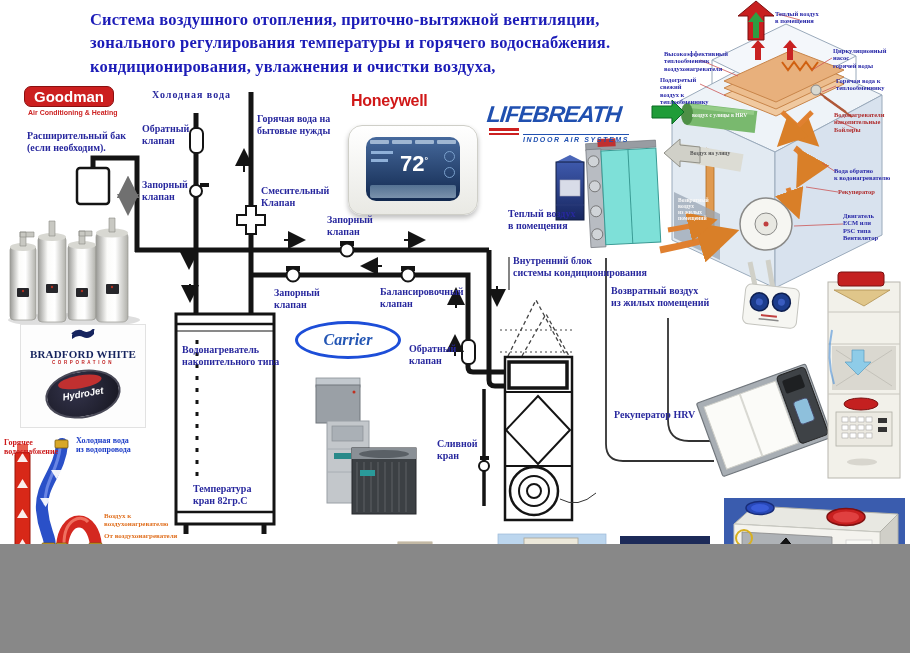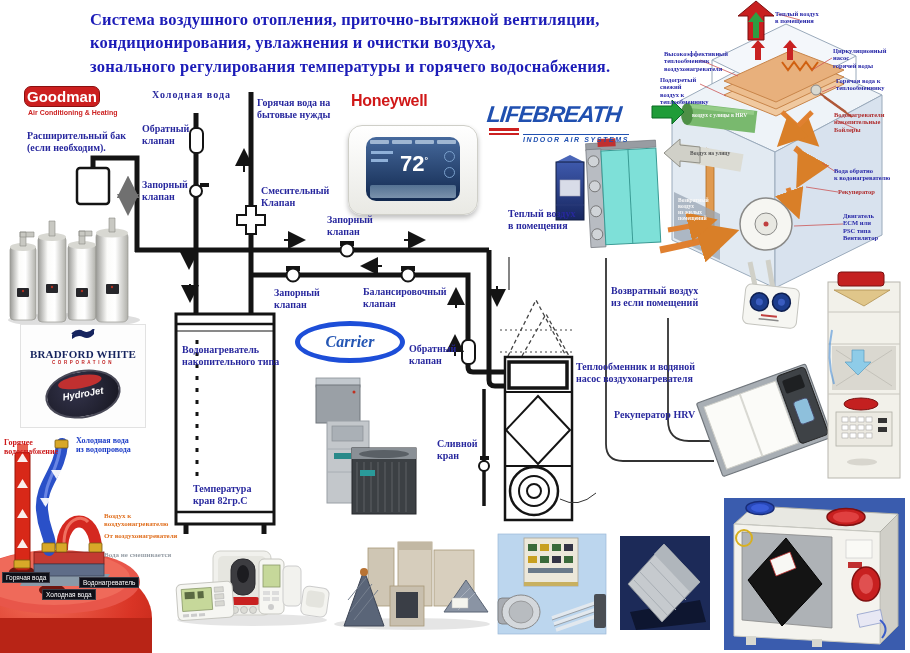--- a/index.html
+++ b/index.html
@@ -1,42 +1,42 @@
 <!DOCTYPE html>
 <html><head>
 <meta charset="utf-8">
 <style>
   html,body{margin:0;padding:0;background:#888;}
-  #canvas{position:relative;width:910px;height:653px;background:#ffffff;overflow:hidden;
+  #canvas{position:relative;width:910px;height:544px;background:#ffffff;overflow:hidden;
     font-family:"Liberation Serif",serif;}
   #art{position:absolute;left:0;top:0;z-index:1;}
   .abs{position:absolute;z-index:2;}
   .title{left:90px;top:8px;width:570px;color:#1c1cb8;font-weight:bold;font-size:16.5px;line-height:1.42;letter-spacing:.2px;}
   .lbl{position:absolute;z-index:2;color:#28289e;font-weight:bold;font-size:10px;line-height:1.2;white-space:pre-line;}
   .lbl3d{position:absolute;z-index:2;color:#2828a8;font-weight:bold;font-size:6.5px;line-height:1.12;white-space:pre-line;}
   .lbl3d.red{color:#b03030;}
   .lbl3d.white{color:#f8f8f8;}
   .blbl{position:absolute;z-index:2;font-weight:bold;font-size:7.5px;line-height:1.15;white-space:pre-line;}
   .dbox{position:absolute;z-index:3;background:#101018;color:#fff;font-family:"Liberation Sans",sans-serif;
     font-size:6.5px;padding:1px 3px;white-space:nowrap;border:1px solid #3a3a44;}
   
   .goodman{left:24px;top:86px;}
   .goodman .box{background:#cc1f1f;border:1px solid #8a1010;border-radius:7px;color:#fff;
-    font-family:"Liberation Sans",sans-serif;font-weight:bold;font-size:15px;padding:1px 2px;display:inline-block;}
+    font-family:"Liberation Sans",sans-serif;font-weight:bold;font-size:15px;padding:1px 9px;display:inline-block;}
   .goodman .tag{color:#cc2222;font-family:"Liberation Sans",sans-serif;font-weight:bold;font-size:7px;margin:2px 0 0 4px;}
   .honeywell{left:351px;top:92px;color:#d01818;font-family:"Liberation Sans",sans-serif;
     font-weight:bold;font-size:16px;letter-spacing:-.3px;}
   .lifebreath{left:487px;top:101px;width:155px;}
   .lifebreath .nm{color:#2050b0;font-family:"Liberation Sans",sans-serif;font-weight:bold;font-style:italic;
     font-size:23px;letter-spacing:-1px;display:inline-block;transform:skewX(-6deg);}
   .lifebreath .bars{position:absolute;left:2px;top:27px;width:30px;}
   .lifebreath .bars div{height:2.5px;background:#cc2020;margin-bottom:2px;}
   .lifebreath .tag{color:#2050b0;font-family:"Liberation Sans",sans-serif;font-weight:bold;font-style:italic;
     font-size:7px;letter-spacing:1.6px;margin:2px 0 0 36px;border-top:1.5px solid #2050b0;padding-top:1px;display:inline-block;}
-  .carrier{left:295px;top:321px;width:100px;height:32px;border:5px solid #1d4ed8;border-radius:50%;
+  .carrier{left:295px;top:321px;width:100px;height:32px;border:3px solid #1d4ed8;border-radius:50%;
     background:#fff;display:flex;align-items:center;justify-content:center;}
   .carrier span{color:#2456b4;font-style:italic;font-weight:bold;font-size:16px;}
   .bradford{left:20px;top:324px;width:124px;height:102px;background:#fdfdfd;border:1px solid #e2e2e2;text-align:center;}
   .bradford .nm{color:#16245e;font-weight:bold;font-size:11px;letter-spacing:.2px;margin-top:2px;}
   .bradford .tag{color:#c02020;font-family:"Liberation Sans",sans-serif;font-size:4.5px;letter-spacing:2.6px;font-weight:bold;}
   .badge{position:relative;width:72px;height:44px;margin:5px auto 0;border-radius:50%;
     background:radial-gradient(circle at 40% 35%,#34344c,#15151e);border:2px solid #4a4a58;transform:rotate(-10deg);}
   .badge .arc{position:absolute;left:13px;top:3px;width:44px;height:13px;background:#c03030;border-radius:50%;}
   .badge .bt{position:absolute;left:0;right:0;top:16px;color:#fff;font-style:italic;font-weight:bold;
     font-size:9.5px;font-family:"Liberation Sans",sans-serif;}
@@ -518,22 +518,22 @@
       <rect x="42" y="543" width="13" height="9" rx="1"></rect>
       <rect x="56" y="543" width="11" height="9" rx="1"></rect>
       <rect x="89" y="543" width="13" height="9" rx="1"></rect>
       <rect x="14" y="560" width="16" height="8" rx="1"></rect>
     </g>
   </g>
 </svg>
 
 <div class="abs title">
   <div>Система воздушного отопления, приточно-вытяжной вентиляции,</div>
+  <div>зонального регулирования температуры и горячего водоснабжения.</div>
   <div>кондиционирования, увлажнения и очистки воздуха,</div>
-  <div>зонального регулирования температуры и горячего водоснабжения.</div>
 </div>
 
 <div class="abs goodman">
   <div class="box">Goodman</div>
   <div class="tag">Air Conditioning &amp; Heating</div>
 </div>
 
 <div class="abs honeywell">Honeywell</div>
 
 <div class="abs lifebreath">
@@ -575,50 +575,50 @@
     <div class="l1"></div>
     <div class="l2"></div>
     <div class="temp"><span>72</span><sup>°</sup></div>
     <div class="ic" style="top:14px"></div>
     <div class="ic" style="top:30px"></div>
     <div class="cloud"></div>
   </div>
 </div>
 
 <div class="lbl" style="left:152px;top:89px;letter-spacing:1px;">Холодная вода</div>
-<div class="lbl" style="left:257px;top:97px;text-align:center;">Горячая вода на
+<div class="lbl" style="left:257px;top:113px;">Горячая вода на
 бытовые нужды</div>
 <div class="lbl" style="left:142px;top:123px;">Обратный
 клапан</div>
 <div class="lbl" style="left:27px;top:130px;">Расширительный бак
 (если необходим).</div>
 <div class="lbl" style="left:142px;top:179px;">Запорный
 клапан</div>
 <div class="lbl" style="left:261px;top:185px;">Смесительный
 Клапан</div>
 <div class="lbl" style="left:327px;top:214px;">Запорный
 клапан</div>
 <div class="lbl" style="left:274px;top:287px;">Запорный
 клапан</div>
-<div class="lbl" style="left:363px;top:286px;">Балансировочный
+<div class="lbl" style="left:380px;top:286px;">Балансировочный
 клапан</div>
 <div class="lbl" style="left:409px;top:343px;">Обратный
 клапан</div>
 <div class="lbl" style="left:182px;top:344px;width:112px;">Водонагреватель
 накопительного типа</div>
 <div class="lbl" style="left:193px;top:483px;">Температура
 кран 82гр.С</div>
 <div class="lbl" style="left:437px;top:438px;">Сливной
 кран</div>
 <div class="lbl" style="left:508px;top:208px;">Теплый воздух
 в помещения</div>
+<div class="lbl" style="left:513px;top:255px;">Внутренний блок
+системы кондиционирования</div>
 <div class="lbl" style="left:611px;top:285px;">Возвратный воздух
-из если помещений</div>
-<div class="lbl" style="left:576px;top:361px;">Теплообменник и водяной
-насос воздухонагревателя</div>
+из жилых помещений</div>
 <div class="lbl" style="left:614px;top:409px;font-size:10px;">Рекуператор HRV</div>
 
 <div class="lbl3d" style="left:775px;top:10px;">Теплый воздух
 в помещения</div>
 <div class="lbl3d" style="left:664px;top:50px;width:62px;">Высокоэффективный
 теплообменник
 воздухонагревателя</div>
 <div class="lbl3d" style="left:660px;top:76px;width:56px;">Подогретый свежий
 воздух к
 теплообменнику</div>

